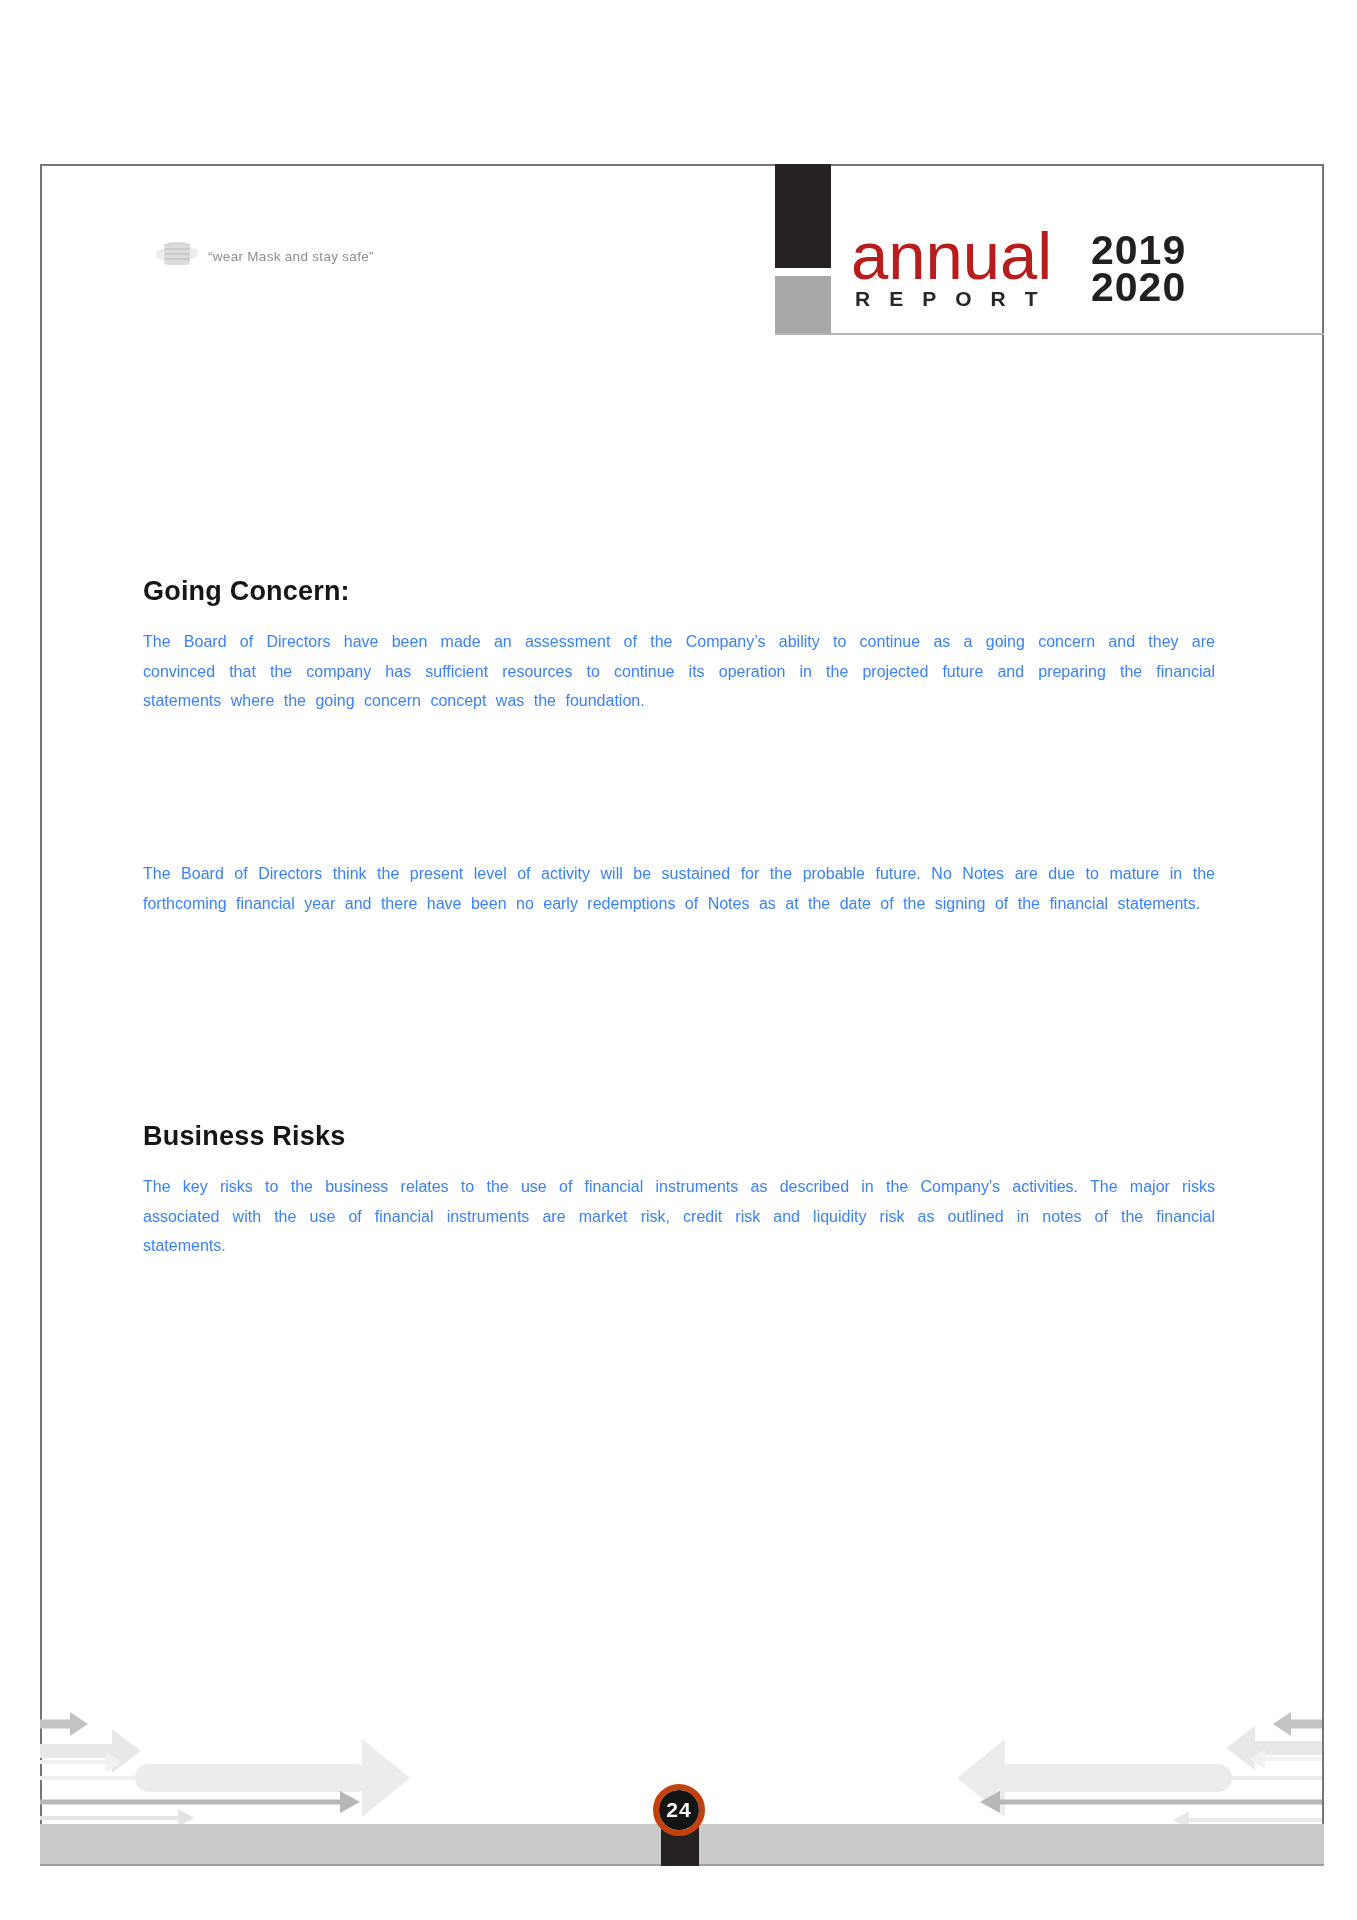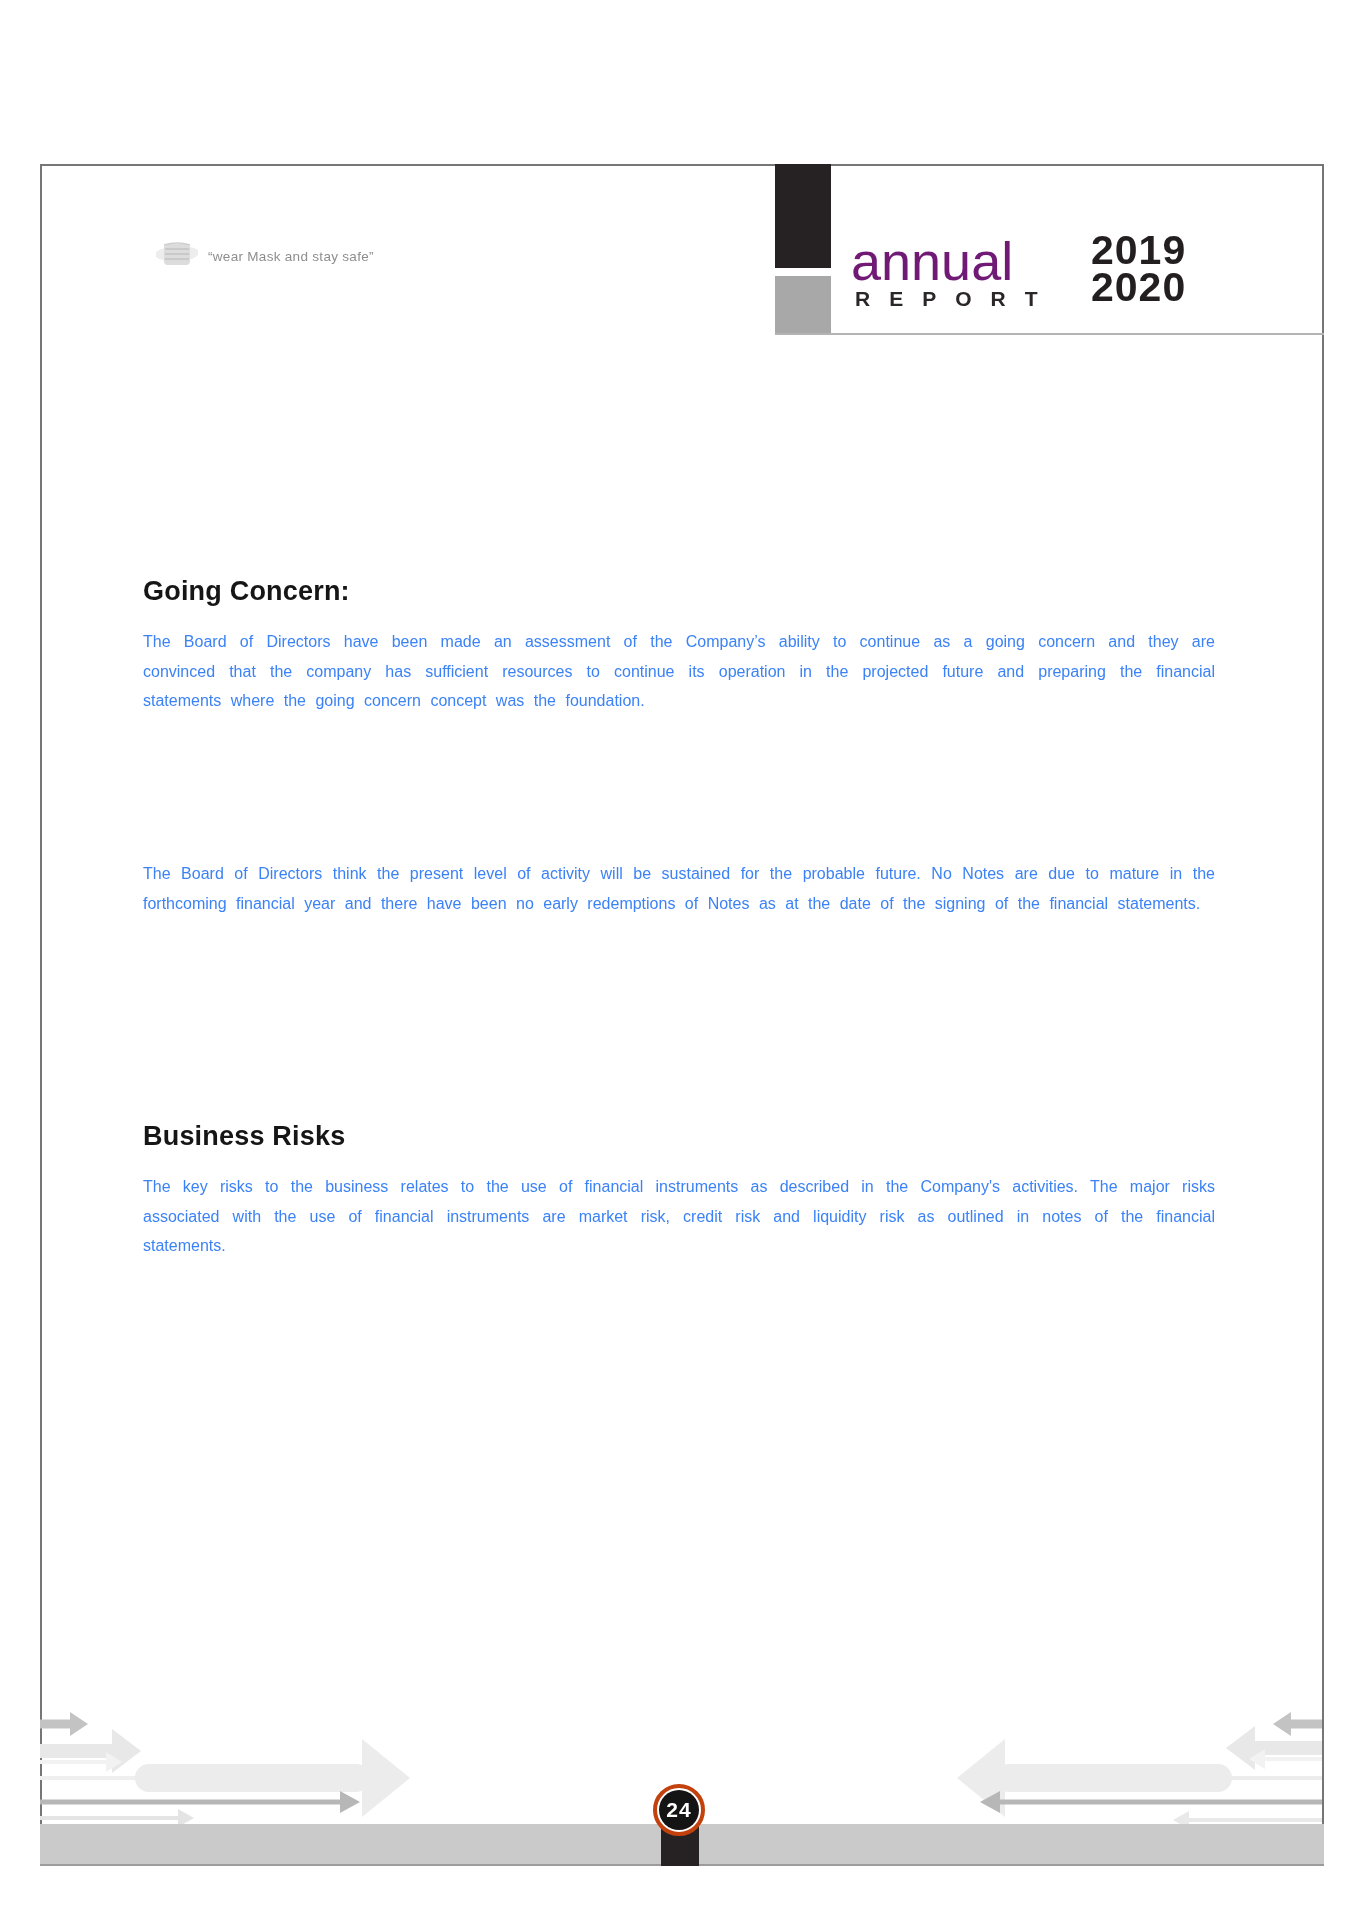--- a/index.html
+++ b/index.html
@@ -12,42 +12,42 @@
            border:2px solid #767676; border-bottom:none; background:#ffffff; }
 
   
   .mask-row { position:absolute; left:152px; top:238px; display:flex; align-items:center; gap:6px; }
   .mask-note { color:#8e8e8e; font-size:13.5px; letter-spacing:0.3px; }
 
   
   .logo-black { position:absolute; left:775px; top:164px; width:56px; height:104px; background:#262223; }
   .logo-gray  { position:absolute; left:775px; top:276px; width:56px; height:58px;  background:#a8a8a8; }
   .logo-hairline { position:absolute; left:775px; top:333px; width:549px; height:2px; background:#b4b4b4; }
-  .logo-annual { position:absolute; left:851px; top:224px; font-size:54px; line-height:75px;
-                 color:#701a75; letter-spacing:0px; }
+  .logo-annual { position:absolute; left:851px; top:218px; font-size:67px; line-height:75px;
+                 color:#b91c1c; letter-spacing:0px; }
   .logo-report { position:absolute; left:855px; top:283px; font-size:21px; line-height:31px; font-weight:bold;
                  letter-spacing:19px; color:#2b2729; }
   .logo-years  { position:absolute; left:1091px; top:232px; font-size:41px; line-height:37px;
                  font-weight:800; letter-spacing:1px; color:#231f20;text-align:right; }
 
   
   .section { position:absolute; left:143px; width:1072px; }
   .section h2 { font-size:27px; letter-spacing:0.2px; color:#161616; margin-bottom:20px; }
   .section p  { font-size:16px; line-height:29.5px; word-spacing:5px; text-align:justify; color:#3b82f6; }
   .s1 { top:576px; } .s2 { top:859px; } .s3 { top:1121px; }
 
   
   .footer-bar { position:absolute; left:40px; top:1824px; width:1284px; height:42px;
                 background:#cacaca; border-bottom:2px solid #9c9c9c; }
   .arrows { position:absolute; }
   .arrows-left  { left:40px;  top:1703px; }
   .arrows-right { left:877px; top:1703px; }
   .page-col { position:absolute; left:661px; top:1806px; width:38px; height:60px; background:#262223; }
   .badge-outer { position:absolute; left:653px; top:1784px; width:52px; height:52px; border-radius:50%;
-                 background:#ffffff; border:4px solid #c2410c; display:flex; align-items:center; justify-content:center; }
+                 background:#ffffff; border:6px solid #c2410c; display:flex; align-items:center; justify-content:center; }
   .badge-inner { width:40px; height:40px; border-radius:50%; background:#141414; color:#ffffff;
                  display:flex; align-items:center; justify-content:center; font-size:21px; font-weight:bold; letter-spacing:1px; }
 </style>
 </head>
 <body>
 
 <div class="screen">
 
   <div class="frame"></div>
 

